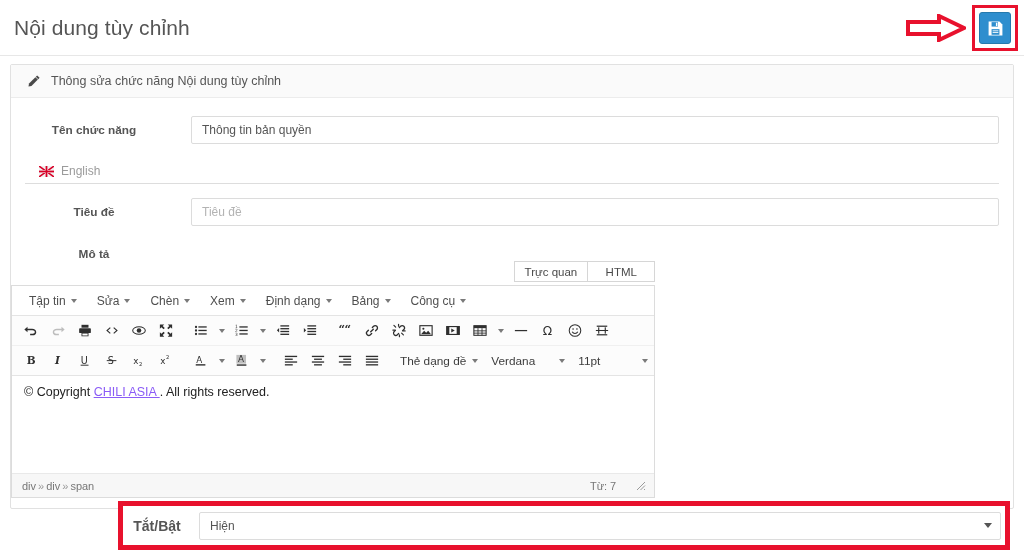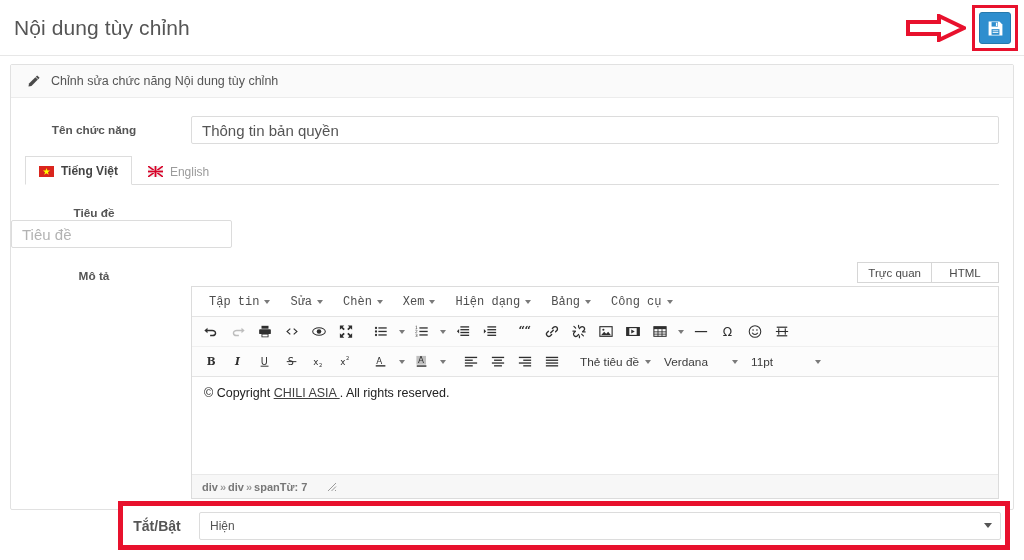--- a/index.html
+++ b/index.html
@@ -95,21 +95,21 @@
     color: #555;
     flex: none;
   }
   .form-control-wrap { flex: 1; padding-right: 14px; }
   .txt-input {
     width: 100%;
     height: 28px;
     border: 1px solid #dcdcdc;
     border-radius: 2px;
     padding: 0 10px;
-    font-size: 15px;
+    font-size: 12px;
     color: #555;
     font-family: "Liberation Sans", sans-serif;
     background: #fff;
     outline: none;
   }
   .txt-input::placeholder { color: #b3b3b3; }
 
   
   .tabs-wrap { padding: 6px 14px 0 14px; }
   .tabs {
@@ -171,21 +171,21 @@
     background: #fff;
   }
   .mce-menu-item {
     font-size: 12px;
     color: #4f4f4f;
     padding: 4px 9px;
     cursor: pointer;
     display: flex; align-items: center; gap: 5px;
     background: transparent;
     border: none;
-    font-family: Liberation Mono, monospace;
+    font-family: Liberation Sans, sans-serif;
   }
   .caret {
     width: 0; height: 0;
     border-left: 3.5px solid transparent;
     border-right: 3.5px solid transparent;
     border-top: 4px solid #7a7a7a;
     display: inline-block;
   }
 
   .mce-toolbar {
@@ -229,34 +229,33 @@
   .tb-select.fixed-font { width: 86px; justify-content: space-between; }
   .tb-select.fixed-size { width: 82px; justify-content: space-between; }
 
   .mce-content {
     height: 97px;
     padding: 9px 12px;
     font-size: 12.5px;
     color: #222;
     background: #fff;
   }
-  .mce-content a { color: #404040; text-decoration: underline; }
+  .mce-content a { color: #8b5cf6; text-decoration: underline; }
 
   .mce-status {
     height: 24px;
     background: #f7f7f7;
     border-top: 1px solid #e9e9e9;
     display: flex;
     align-items: center;
-    justify-content: flex-start;
+    justify-content: space-between;
     padding: 0 8px 0 10px;
     font-size: 11px;
     color: #777;
     position: relative;
-    font-weight: bold;
   }
   .mce-path span.sep { color: #999; padding: 0 2px; }
   .mce-words { display: flex; align-items: center; gap: 20px; }
   .resize-grip { width: 10px; height: 10px; }
 
   
   .toggle-highlight {
     position: absolute;
     left: 118px;
     top: 501px;
@@ -337,67 +336,58 @@
 
   <div class="panel">
 
     <div class="panel-head">
       <span class="pencil-icon">
         <svg width="14" height="14" viewBox="0 0 16 16">
           <path d="M11.6 1.6l2.8 2.8-1.5 1.5-2.8-2.8z" fill="#4a4a4a"></path>
           <path d="M9.6 3.6l2.8 2.8-7.3 7.3-3.4.6.6-3.4z" fill="#4a4a4a"></path>
         </svg>
       </span>
-      <span>Chỉnh sửa chức năng Nội dung tùy chỉnh</span>
+      <span>Thông sửa chức năng Nội dung tùy chỉnh</span>
     </div>
 
     <div class="panel-body">
 
       <div class="form-row">
         <div class="form-label">Tên chức năng</div>
         <div class="form-control-wrap">
           <input class="txt-input" type="text" value="Thông tin bản quyền" style="">
         </div>
       </div>
 
       <div class="tabs-wrap">
         <div class="tabs">
-          <div class="tab active">
-            <span class="flag">
-              <svg width="15" height="11" viewBox="0 0 15 11">
-                <rect width="15" height="11" fill="#da251d"></rect>
-                <polygon points="7.5,2 8.4,4.6 11.1,4.6 8.9,6.2 9.8,8.8 7.5,7.2 5.2,8.8 6.1,6.2 3.9,4.6 6.6,4.6" fill="#ff0"></polygon>
-              </svg>
-            </span>
-            <span>Tiếng Việt</span>
-          </div>
           <div class="tab">
             <span class="flag">
               <svg width="15" height="11" viewBox="0 0 30 22">
                 <rect width="30" height="22" fill="#f0f0f0"></rect>
                 <path d="M0 0l30 22M30 0L0 22" stroke="#d80027" stroke-width="3"></path>
                 <rect x="12" y="0" width="6" height="22" fill="#f0f0f0"></rect>
                 <rect x="0" y="8" width="30" height="6" fill="#f0f0f0"></rect>
                 <rect x="13.2" y="0" width="3.6" height="22" fill="#d80027"></rect>
                 <rect x="0" y="9.2" width="30" height="3.6" fill="#d80027"></rect>
               </svg>
             </span>
             <span>English</span>
           </div>
         </div>
       </div>
 
-      <div class="form-row" style="padding-top:14px;flex-direction:column;">
+      <div class="form-row" style="padding-top:14px;">
         <div class="form-label">Tiêu đề</div>
         <div class="form-control-wrap">
           <input class="txt-input" type="text" placeholder="Tiêu đề" style="">
         </div>
       </div>
 
-      <div class="form-row" style="padding-top:8px;">
+      <div class="form-row" style="padding-top:8px;flex-direction:column;">
         <div class="form-label">Mô tả</div>
         <div class="form-control-wrap editor-block">
 
           <div class="editor-topbtns">
             <button class="btn-plain">Trực quan</button>
             <button class="btn-plain">HTML</button>
           </div>
 
           <div class="mce">
 
@@ -412,21 +402,21 @@
               </button>
               <button class="mce-menu-item">
                 <span>Chèn</span>
                 <i class="caret"></i>
               </button>
               <button class="mce-menu-item">
                 <span>Xem</span>
                 <i class="caret"></i>
               </button>
               <button class="mce-menu-item">
-                <span>Hiện dạng</span>
+                <span>Định dạng</span>
                 <i class="caret"></i>
               </button>
               <button class="mce-menu-item">
                 <span>Bảng</span>
                 <i class="caret"></i>
               </button>
               <button class="mce-menu-item">
                 <span>Công cụ</span>
                 <i class="caret"></i>
               </button>
@@ -674,21 +664,21 @@
               <button class="tb-btn">
                 <svg width="15" height="15" viewBox="0 0 16 16">
                     <rect x="1" y="2.6" width="14" height="1.5" fill="#2f2f2f"></rect>
                     <rect x="1" y="5.8" width="14" height="1.5" fill="#2f2f2f"></rect>
                     <rect x="1" y="9" width="14" height="1.5" fill="#2f2f2f"></rect>
                     <rect x="1" y="12.2" width="14" height="1.5" fill="#2f2f2f"></rect>
                   </svg>
               </button>
               <span class="tb-sep"></span>
               <div class="tb-select">
-                <span>Thẻ tiêu đề</span>
+                <span>Thẻ dạng đề</span>
                 <i class="caret"></i>
               </div>
               <div class="tb-select fixed-font">
                 <span>Verdana</span>
                 <i class="caret"></i>
               </div>
               <div class="tb-select fixed-size">
                 <span>11pt</span>
                 <i class="caret"></i>
               </div>

